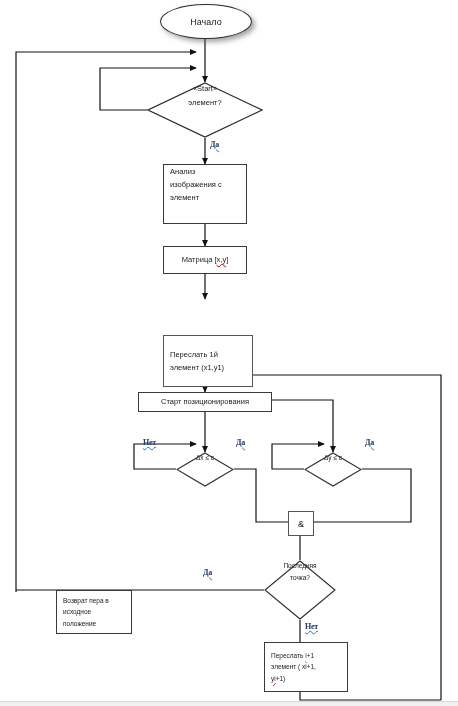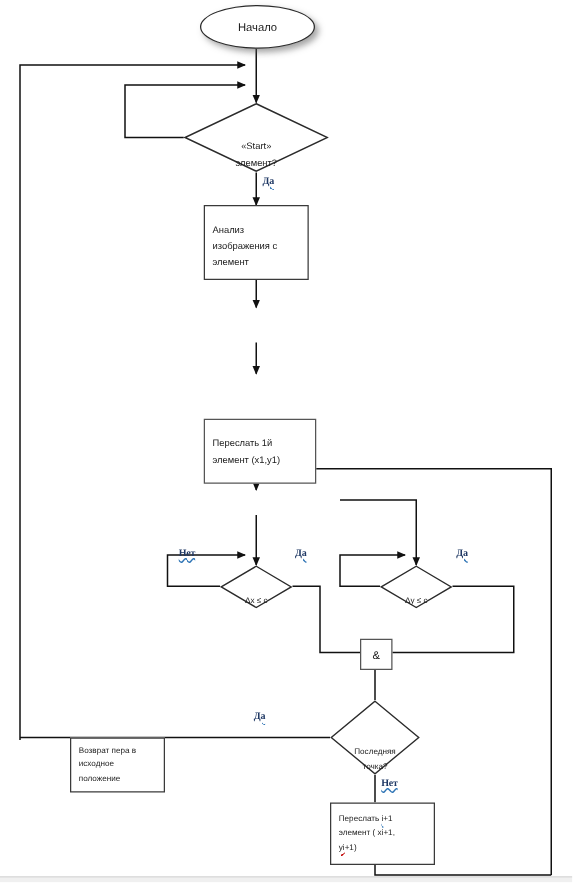--- a/index.html
+++ b/index.html
@@ -31,21 +31,21 @@
     align-items: center;
     justify-content: center;
     text-align: center;
     color: #1a1a1a;
   }
   .proc {
     border: 1px solid #3a3a3a;
     background: #ffffff;
     font-size: 7.5px;
     line-height: 1.75;
-    padding: 12px 6px;
+    padding: 0 6px;
     justify-content: flex-start;
     text-align: left;
   }
   .proc.center {
     justify-content: center;
     text-align: center;
   }
   .proc-thick {
     border: 1.4px solid #555;
     margin-top: 36px;
@@ -62,21 +62,21 @@
   }
   .diamond-label {
     position: absolute;
     left: 0;
     top: 0;
     width: 100%;
     height: 100%;
     display: flex;
     flex-direction: column;
     align-items: center;
-    justify-content: flex-end;
+    justify-content: flex-start;
     font-size: 7.5px;
     line-height: 1.85;
     color: #1a1a1a;
     text-align: center;
     pointer-events: none;
   }
   .amp {
     position: absolute;
     border: 1.4px solid #555;
     background: #fff;
@@ -184,26 +184,32 @@
       <span>элемент?</span>
     </div>
   </div>
 
   <div class="node proc" style="left:163px; top:164px; width:84px; height:60px; flex-direction:column; align-items:flex-start;">
     <span>Анализ</span>
     <span>изображения с</span>
     <span>элемент</span>
   </div>
 
+  <div class="node proc center" style="left:163px; top:246px; width:84px; height:28px;">
+    <span><span>Матрица [</span><span class="sp-red">x,y</span><span>]</span></span>
+  </div>
 
   <div class="node proc proc-thick" style="left:163px; top:299px; width:90px; height:52px; flex-direction:column; align-items:flex-start; justify-content:center;">
     <span>Переслать 1й</span>
     <span>элемент (x1,y1)</span>
   </div>
 
+  <div class="node proc center" style="left:138px; top:392px; width:134px; height:20px;">
+    <span>Старт позиционирования</span>
+  </div>
 
   <div class="diamond-wrap" style="left:176px; top:452px; width:58px; height:35px;">
     <svg width="58" height="35" viewBox="0 0 58 35">
       <polygon points="29,1 57,17.5 29,34 1,17.5" fill="#ffffff" stroke="#2b2b2b" stroke-width="1.1"></polygon>
     </svg>
     <div class="diamond-label" style="font-size:6.5px;">
       <span>Δx ≤ c</span>
     </div>
   </div>
 

